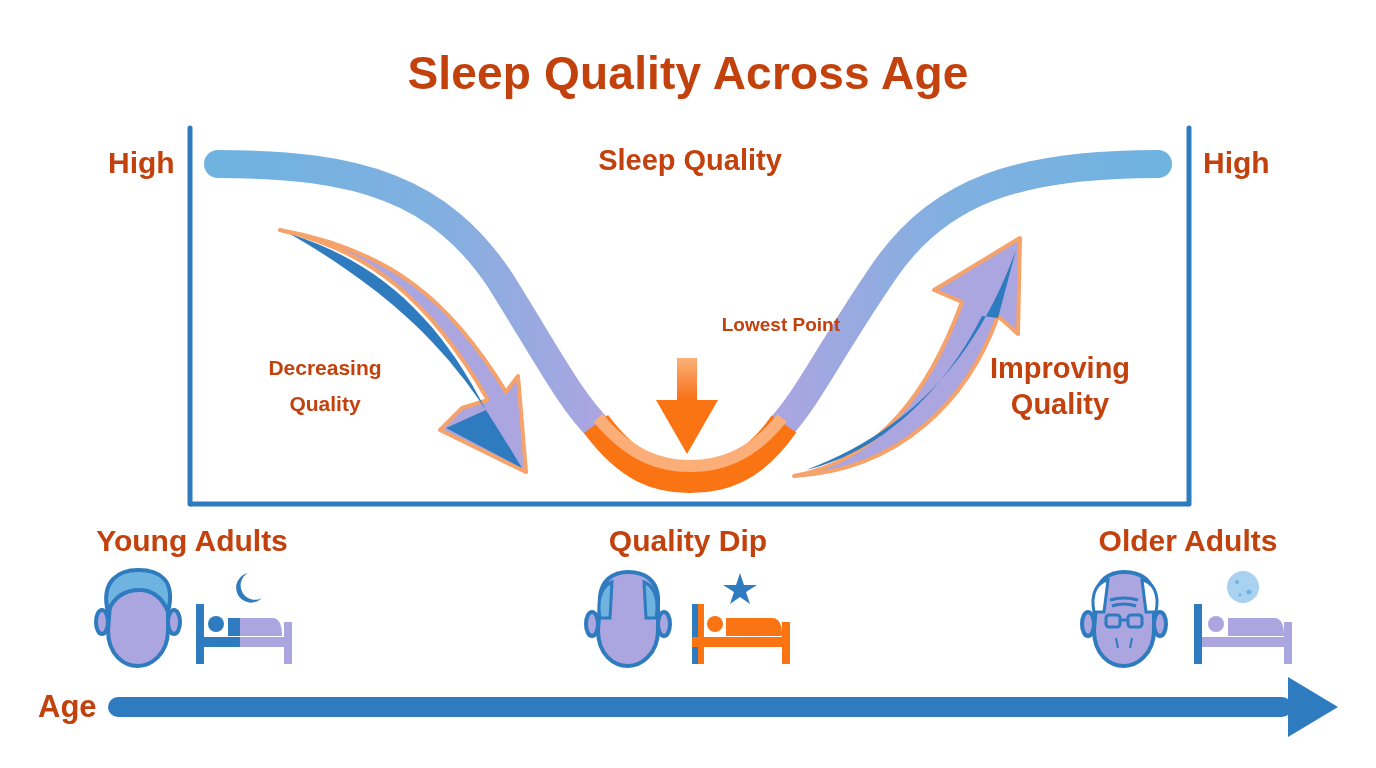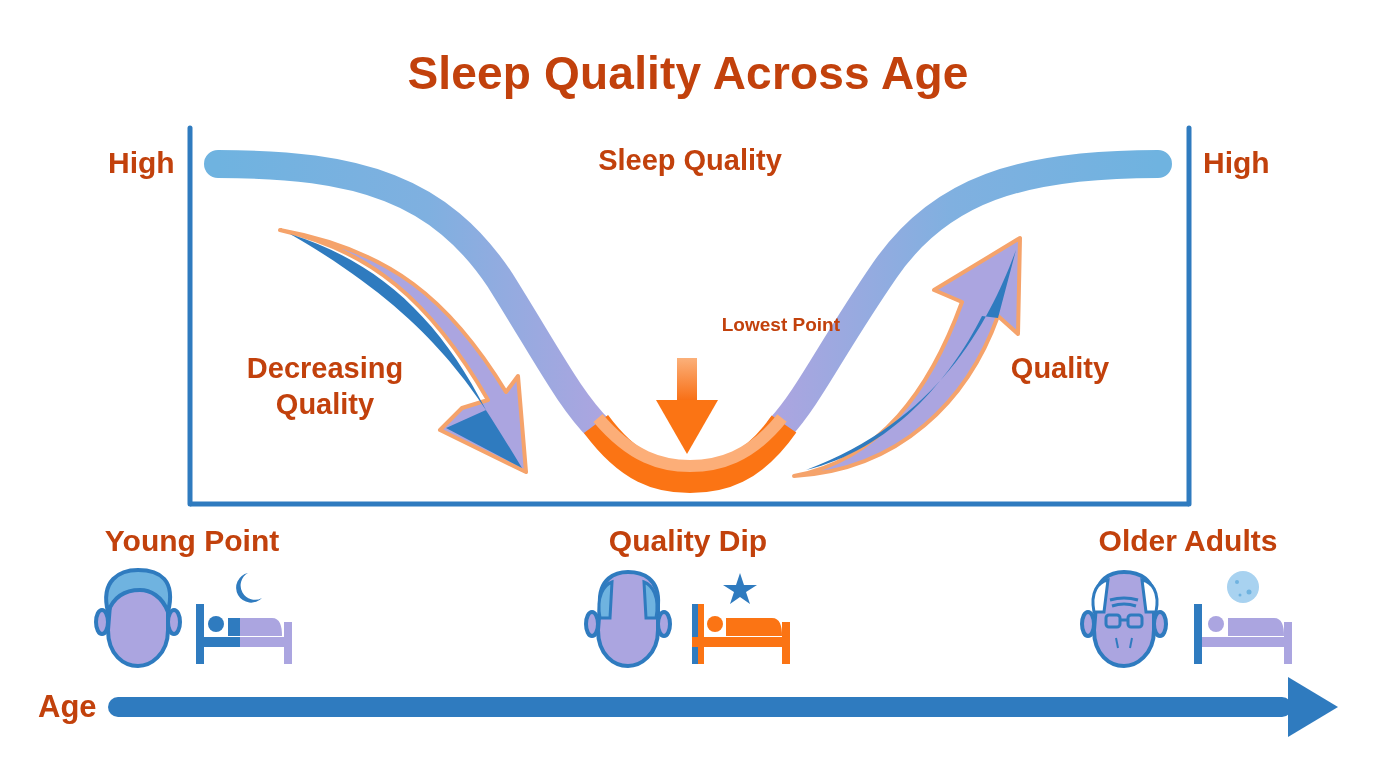--- a/index.html
+++ b/index.html
@@ -5,21 +5,21 @@
   html, body { margin: 0; padding: 0; background: #ffffff; }
   body { width: 1376px; height: 768px; position: relative; overflow: hidden;
          font-family: "Liberation Sans", "DejaVu Sans", sans-serif; color: #111; }
   .abs { position: absolute; }
   .title { left: 0; width: 1376px; top: 46px; text-align: center; font-size: 46px; font-weight: bold; letter-spacing: 0.2px; }
   .lbl { font-weight: bold; color: #c2410c; }
   .high-left { left: 108px; top: 146px; font-size: 30px; }
   .high-right { left: 1203px; top: 146px; font-size: 30px; }
   .curve-label { left: 540px; width: 300px; top: 144px; text-align: center; font-size: 29px; }
   .lowest { left: 540px; width: 300px; top: 314px; text-align: right; font-size: 19px; }
-  .decr { left: 225px; width: 200px; top: 350px; text-align: center; font-size: 29px; line-height: 36px; }
+  .decr { left: 225px; width: 200px; top: 350px; text-align: center; font-size: 21px; line-height: 36px; }
   .impr { left: 960px; width: 200px; top: 350px; text-align: center; font-size: 29px; line-height: 36px; }
   .stage { font-size: 30px; text-align: center; width: 300px; top: 524px; }
   .stage-young { left: 42px; }
   .stage-mid { left: 538px; }
   .stage-old { left: 1038px; }
   .age-label { left: 38px; top: 689px; font-size: 31px; }
   svg.layer { position: absolute; left: 0; top: 0; }
 </style>
 </head>
 <body>
@@ -153,20 +153,21 @@
 <div class="abs lbl high-left">High</div>
 <div class="abs lbl high-right">High</div>
 <div class="abs lbl curve-label">Sleep Quality</div>
 <div class="abs lbl lowest">Lowest Point</div>
 
 <div class="abs lbl decr">
   <div>Decreasing</div>
   <div>Quality</div>
 </div>
 <div class="abs lbl impr">
+  <div>Improving</div>
   <div>Quality</div>
 </div>
 
-<div class="abs lbl stage stage-young">Young Point</div>
+<div class="abs lbl stage stage-young">Young Adults</div>
 <div class="abs lbl stage stage-mid">Quality Dip</div>
 <div class="abs lbl stage stage-old">Older Adults</div>
 
 <div class="abs lbl age-label">Age</div>
 
 </body></html>

